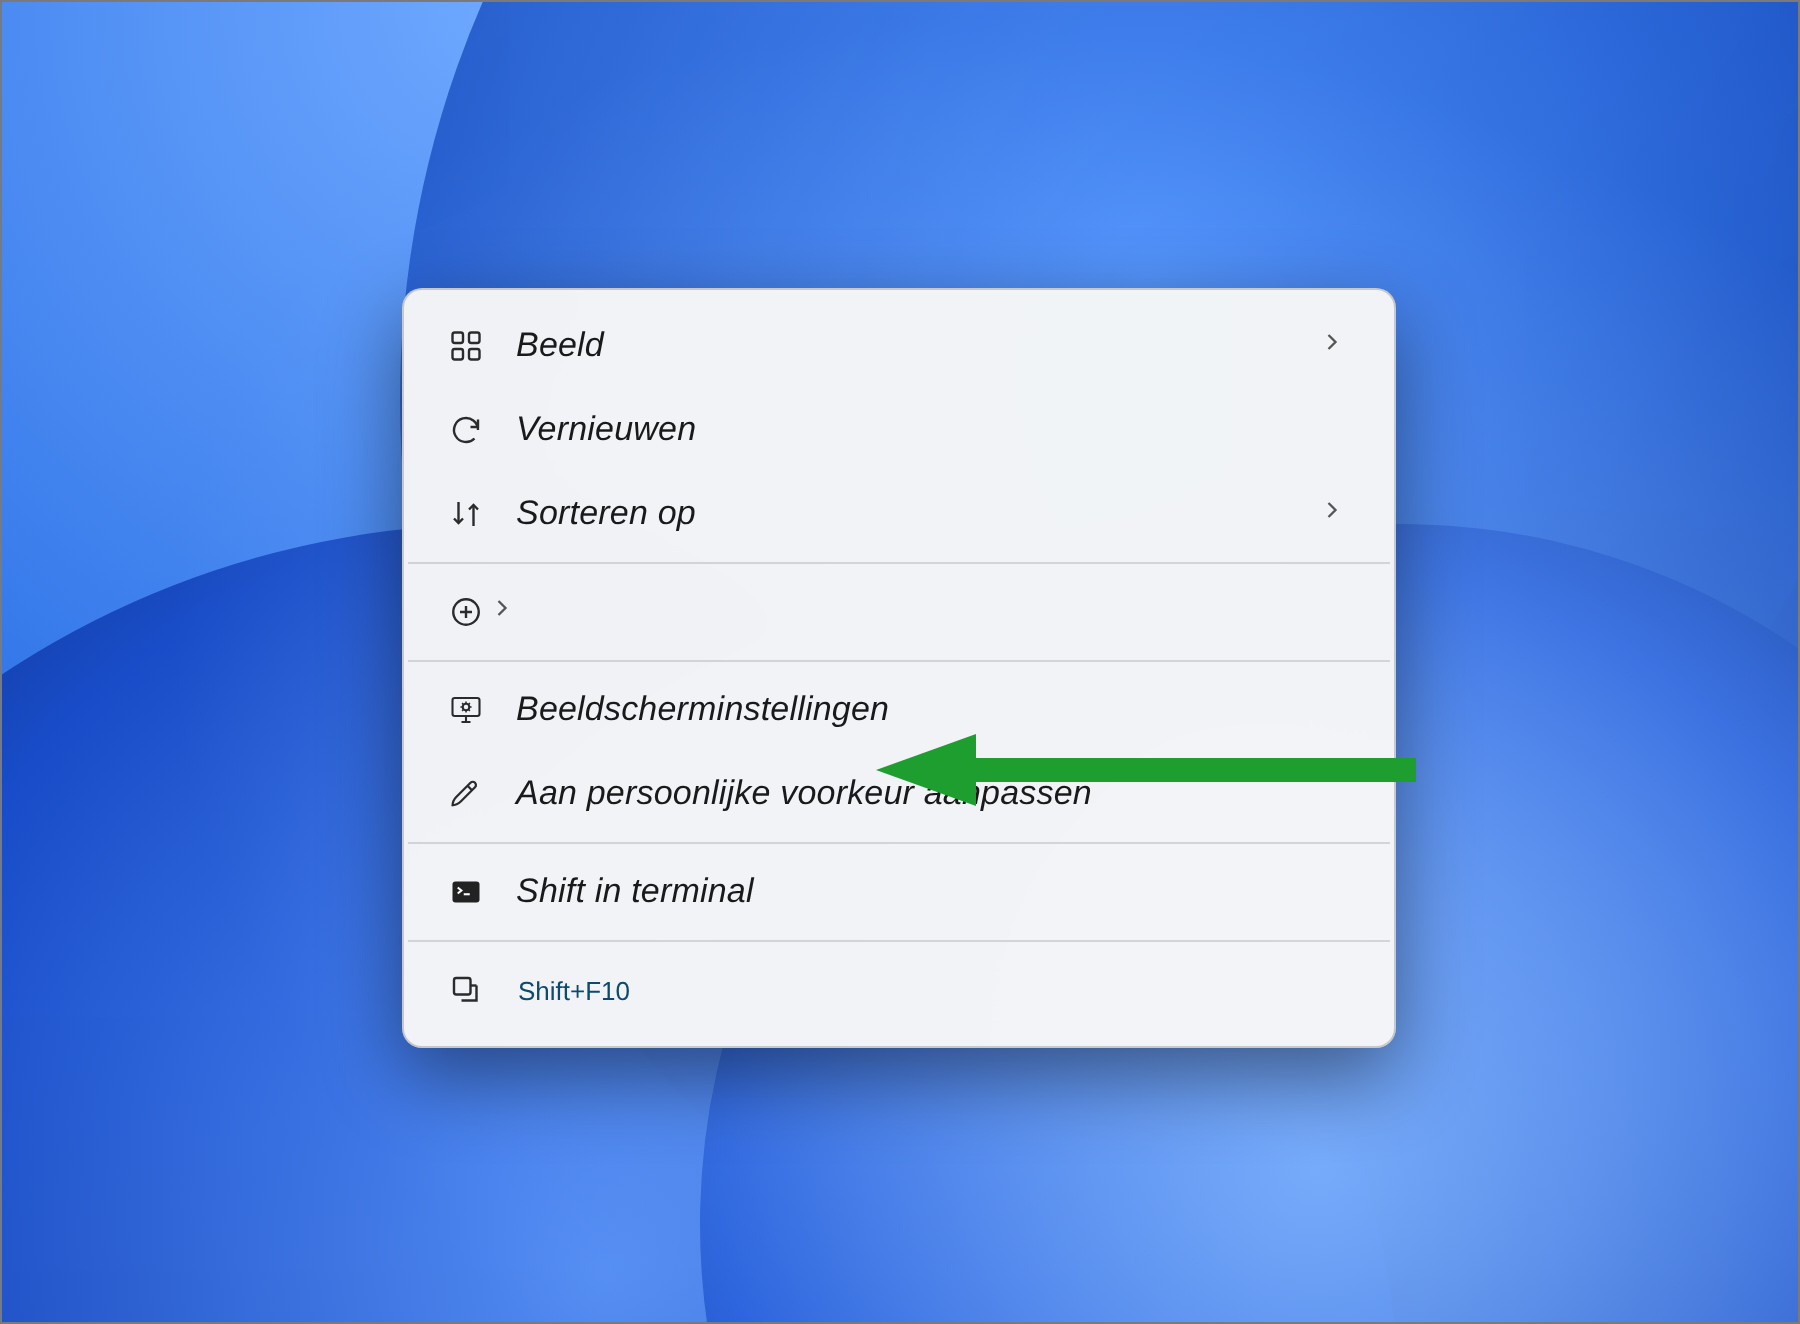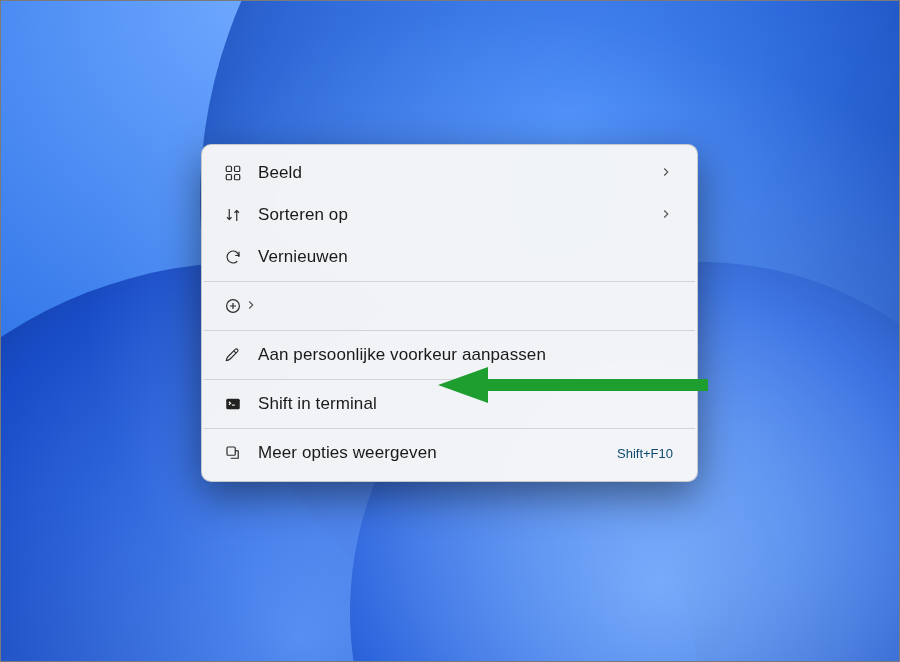--- a/index.html
+++ b/index.html
@@ -70,20 +70,21 @@
     display: flex;
     align-items: center;
     justify-content: center;
     color: #2b2b2b;
   }
   .menu-item .lbl {
     margin-left: 14px;
     flex: 1 1 auto;
     font-size: 17px;
     letter-spacing: .1px;
+    font-style: italic;
   }
   .menu-item .chev {
     flex: 0 0 18px;
     color: #555;
   }
   .menu-item .hint {
     color: #0c4a6e;
     font-size: 13px;
     padding-right: 4px;
     margin-left: 15px;
@@ -139,62 +140,73 @@
     <span class="chev">
       <svg width="14" height="14" viewBox="0 0 24 24" fill="none" stroke="currentColor" stroke-width="2">
           <path d="M9 6l6 6-6 6"></path>
         </svg>
     </span>
   </div>
 
   <div class="menu-item">
     <span class="ic">
       <svg width="18" height="18" viewBox="0 0 24 24" fill="none" stroke="currentColor" stroke-width="1.6">
+        <path d="M20 12a8 8 0 1 0-2.34 5.66"></path>
+          <path d="M20 5v5h-5"></path>
+      </svg>
+    </span>
+    <span class="lbl">Vernieuwen</span>
+  </div>
+
+  <div class="menu-item">
+    <span class="ic">
+      <svg width="18" height="18" viewBox="0 0 24 24" fill="none" stroke="currentColor" stroke-width="1.6">
         <path d="M7 4v14"></path>
           <path d="M4 15l3 3 3-3"></path>
         <path d="M17 20V6"></path>
           <path d="M14 9l3-3 3 3"></path>
       </svg>
     </span>
     <span class="lbl">Sorteren op</span>
     <span class="chev">
       <svg width="14" height="14" viewBox="0 0 24 24" fill="none" stroke="currentColor" stroke-width="2">
           <path d="M9 6l6 6-6 6"></path>
         </svg>
     </span>
   </div>
 
-  <div class="menu-item">
-    <span class="ic">
-      <svg width="18" height="18" viewBox="0 0 24 24" fill="none" stroke="currentColor" stroke-width="1.6">
-        <path d="M20 12a8 8 0 1 0-2.34 5.66"></path>
-          <path d="M20 5v5h-5"></path>
-      </svg>
-    </span>
-    <span class="lbl">Vernieuwen</span>
-  </div>
-
   <div class="sep"></div>
 
   <div class="menu-item">
     <span class="ic">
       <svg width="18" height="18" viewBox="0 0 24 24" fill="none" stroke="currentColor" stroke-width="1.6">
         <circle cx="12" cy="12" r="8.5"></circle>
           <path d="M12 8v8M8 12h8"></path>
       </svg>
     </span>
     <span class="chev">
       <svg width="14" height="14" viewBox="0 0 24 24" fill="none" stroke="currentColor" stroke-width="2">
           <path d="M9 6l6 6-6 6"></path>
         </svg>
     </span>
   </div>
 
   <div class="sep"></div>
 
+  <div class="menu-item">
+    <span class="ic">
+      <svg width="18" height="18" viewBox="0 0 24 24" fill="none" stroke="currentColor" stroke-width="1.4">
+        <rect x="3" y="4" width="18" height="12" rx="1.5"></rect>
+        <path d="M9 20h6M12 16v4"></path>
+        <circle cx="12" cy="10" r="2.2" fill="none"></circle>
+        <path d="M12 6.3v1.2M12 12.5v1.2M8.3 10h1.2M14.5 10h1.2M9.4 7.4l.85.85M13.75 11.75l.85.85M9.4 12.6l.85-.85M13.75 8.25l.85-.85" stroke-width="1"></path>
+      </svg>
+    </span>
+    <span class="lbl">Beeldscherminstellingen</span>
+  </div>
 
   <div class="menu-item">
     <span class="ic">
       <svg width="18" height="18" viewBox="0 0 24 24" fill="none" stroke="currentColor" stroke-width="1.5">
         <path d="M3 20c0-1.5 1-4.5 2.5-6L15 4.5a2.1 2.1 0 1 1 3 3L8.5 17c-1.5 1.5-4.5 2.5-6 2.5"></path>
         <path d="M13 6.5l3 3"></path>
       </svg>
     </span>
     <span class="lbl">Aan persoonlijke voorkeur aanpassen</span>
   </div>
@@ -215,21 +227,20 @@
   <div class="sep"></div>
 
   <div class="menu-item">
     <span class="ic">
       <svg width="18" height="18" viewBox="0 0 24 24" fill="none" stroke="currentColor" stroke-width="1.6">
         <rect x="4" y="4" width="11" height="11" rx="1.5"></rect>
         <path d="M9 19h10V9"></path>
         <path d="M15 9h4"></path>
       </svg>
     </span>
-    <span class="lbl">Meer opties weergeven</span>
     <span class="hint">Shift+F10</span>
   </div>
 
 </div>
 
 <svg class="arrow" viewBox="0 0 270 38">
   <g fill="#1e9e2f">
     <rect x="42" y="14" width="228" height="12"></rect>
     <polygon points="0,20 50,2 50,38"></polygon>
   </g>

